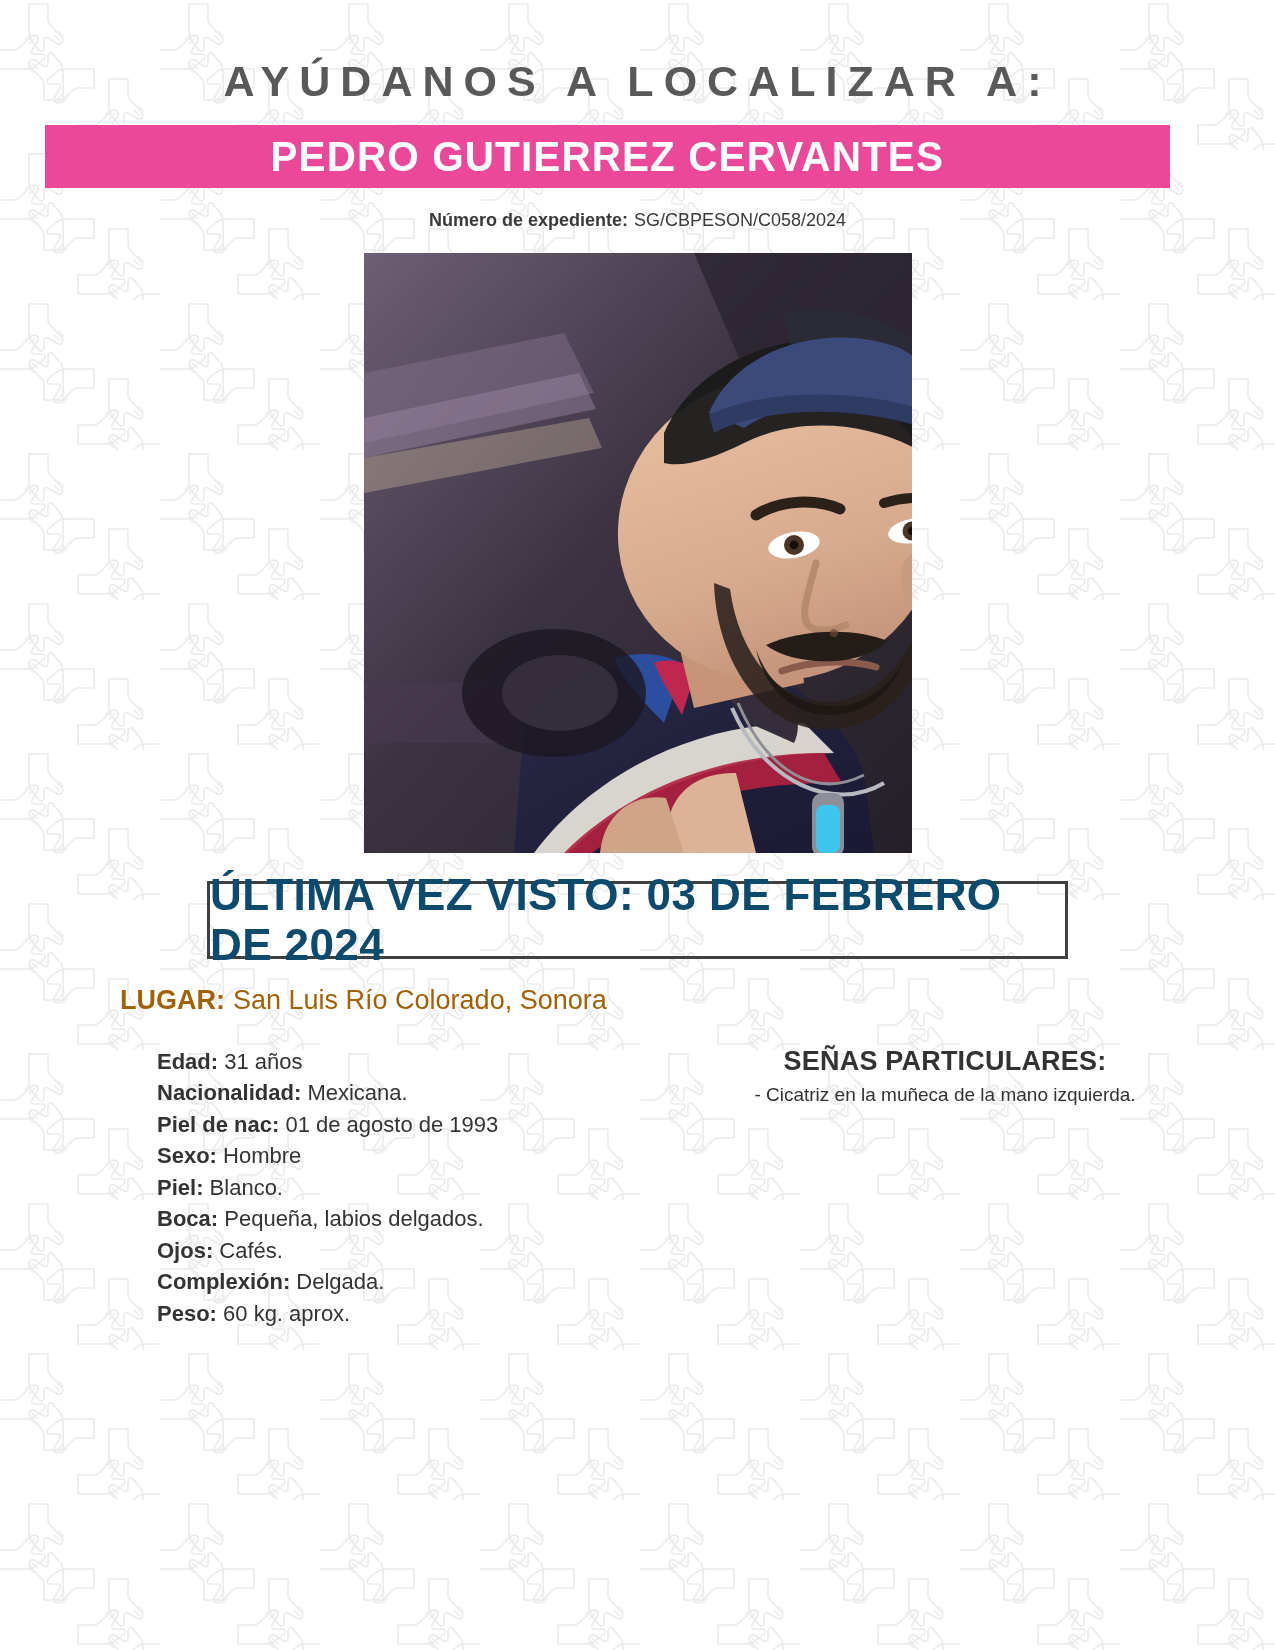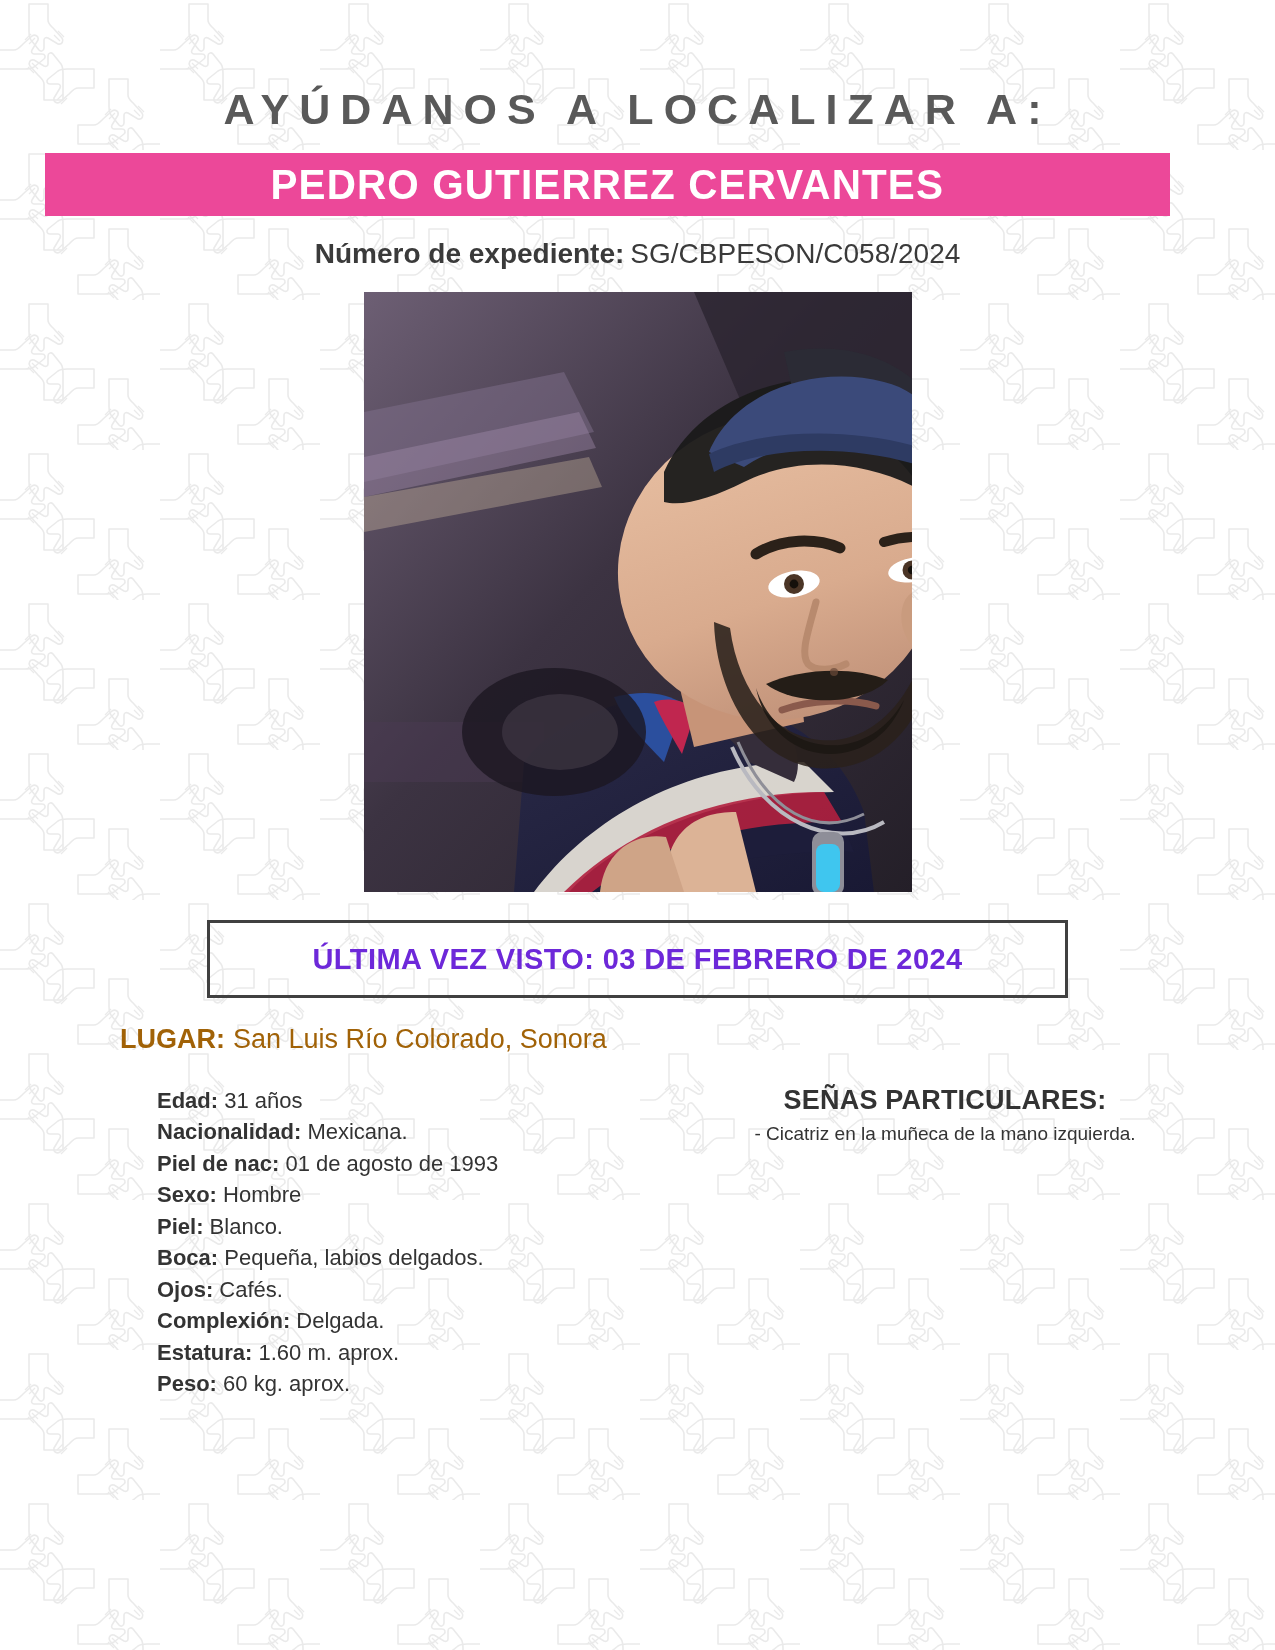--- a/index.html
+++ b/index.html
@@ -31,21 +31,21 @@
     height: 1650px;
   }
 
   
   .headline {
     text-align: center;
     font-size: 43px;
     font-weight: bold;
     letter-spacing: 10px;
     color: #595959;
-    padding-top: 88px;
+    padding-top: 60px;
     line-height: 1;
     font-family: "Liberation Sans", sans-serif;
   }
 
   .name-bar {
     margin-top: 22px;
     margin-left: 45px;
     margin-right: 105px;
     background: #ec4899;
     height: 63px;
@@ -58,21 +58,21 @@
     font-size: 43px;
     font-weight: bold;
     letter-spacing: 1.2px;
     font-family: "Liberation Sans", sans-serif;
     transform: scaleX(0.94);
   }
 
   .expediente {
     margin-top: 22px;
     text-align: center;
-    font-size: 28px;
+    font-size: 18px;
     color: #3a3a3a;
   }
   .expediente .lbl {
     font-weight: bold;
   }
   .expediente .val {
     font-weight: normal;
     margin-left: 6px;
   }
 
@@ -99,23 +99,23 @@
   .lastseen {
     border: 3px solid #404040;
     width: 855px;
     height: 72px;
     display: flex;
     align-items: center;
     justify-content: center;
     background: transparent;
   }
   .lastseen span {
-    font-size: 29px;
-    font-weight: bold;
-    color: #6d28d9;
+    font-size: 44px;
+    font-weight: bold;
+    color: #0c4a6e;
     letter-spacing: 0.4px;
   }
 
   .lugar {
     margin-top: 26px;
     padding-left: 120px;
     font-size: 27px;
     color: #a16207;
   }
   .lugar .lbl { font-weight: bold; }
@@ -313,21 +313,20 @@
   <div class="cols">
     <div class="col-left">
       <div class="detail-row"><span class="k">Edad:</span> <span class="v">31 años</span></div>
       <div class="detail-row"><span class="k">Nacionalidad:</span> <span class="v">Mexicana.</span></div>
       <div class="detail-row"><span class="k">Piel de nac:</span> <span class="v">01 de agosto de 1993</span></div>
       <div class="detail-row"><span class="k">Sexo:</span> <span class="v">Hombre</span></div>
       <div class="detail-row"><span class="k">Piel:</span> <span class="v">Blanco.</span></div>
       <div class="detail-row"><span class="k">Boca:</span> <span class="v">Pequeña, labios delgados.</span></div>
       <div class="detail-row"><span class="k">Ojos:</span> <span class="v">Cafés.</span></div>
       <div class="detail-row"><span class="k">Complexión:</span> <span class="v">Delgada.</span></div>
-      <div class="detail-row"><span class="k">Estatura:</span> <span class="v">1.60 m. aprox.</span></div>
       <div class="detail-row"><span class="k">Peso:</span> <span class="v">60 kg. aprox.</span></div>
     </div>
 
     <div class="col-right">
       <div class="senas-title">SEÑAS PARTICULARES:</div>
       <div class="senas-item">- Cicatriz en la muñeca de la mano izquierda.</div>
     </div>
   </div>
 
   <div class="footer">

